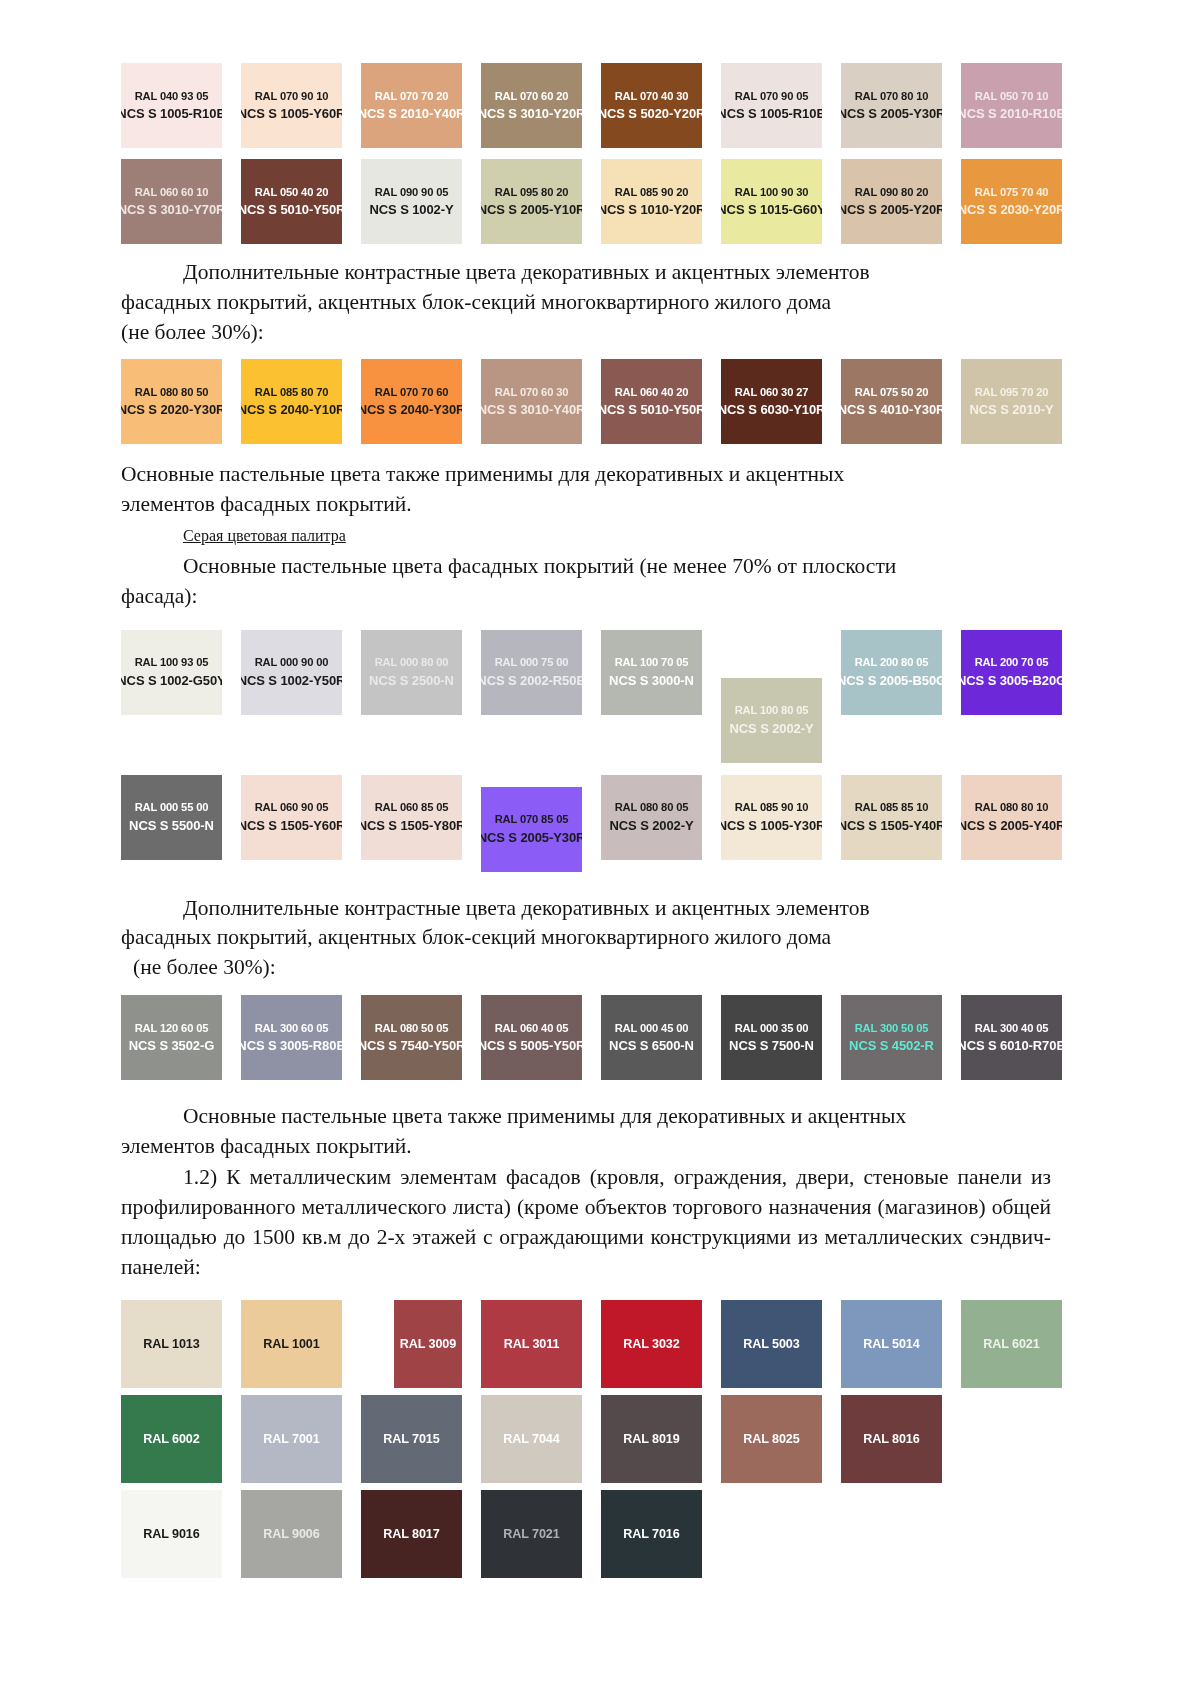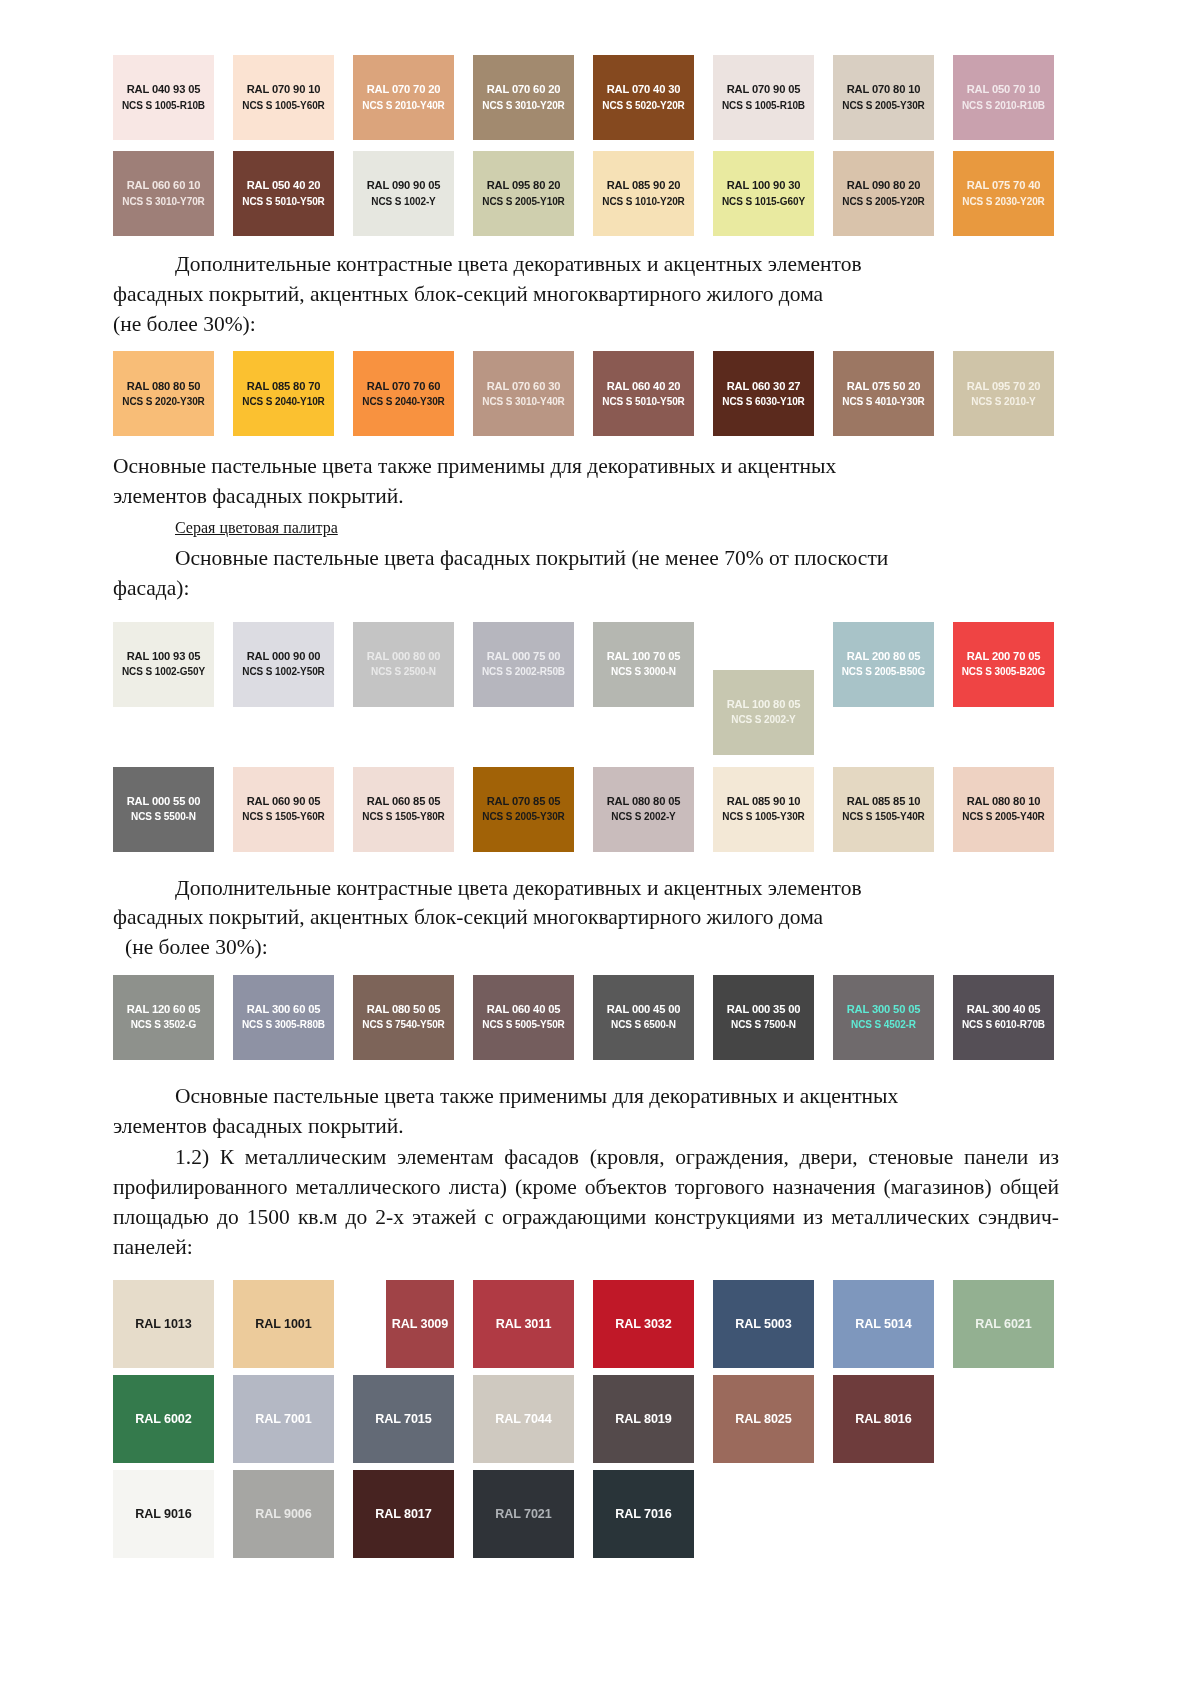--- a/index.html
+++ b/index.html
@@ -4,21 +4,21 @@
 <style>
   * { box-sizing: border-box; }
   html, body { margin:0; padding:0; }
   body {
     width:1200px; height:1697px;
     background:#ffffff;
     font-family:"Liberation Serif", serif;
     color:#0a0a0a;
     overflow:hidden;
   }
-  .page { position:relative; width:1200px; height:1697px; padding:8px; }
+  .page { position:relative; width:1200px; height:1697px; padding:16px; }
 
   
   .para {
     font-family:"Liberation Serif", serif;
     font-size:21.5px;
     line-height:1.385;
     color:#141414;
     margin:0;
     padding:0 150px 0 105px;
     text-align:left;
@@ -55,21 +55,21 @@
     overflow:hidden;
   }
   .swatch .ral {
     font-size:11.2px;
     font-weight:700;
     letter-spacing:-0.15px;
     white-space:nowrap;
     line-height:1;
   }
   .swatch .ncs {
-    font-size:10px;
+    font-size:13px;
     font-weight:700;
     letter-spacing:-0.1px;
     white-space:nowrap;
     line-height:1;
     text-align:right;
   }
 
   
   .grid-metal {
     display:grid;
@@ -248,40 +248,40 @@
         <span class="ncs">NCS S 3000-N</span>
       </div>
       <div class="swatch" style="background: rgb(199, 199, 176); color: rgb(243, 243, 234); margin-top: 48px;">
         <span class="ral">RAL 100 80 05</span>
         <span class="ncs">NCS S 2002-Y</span>
       </div>
       <div class="swatch" style="background: rgb(168, 195, 200); color: rgb(255, 255, 255);">
         <span class="ral">RAL 200 80 05</span>
         <span class="ncs">NCS S 2005-B50G</span>
       </div>
-      <div class="swatch" style="background: #ef4444; color: rgb(255, 255, 255);">
+      <div class="swatch" style="background: #6d28d9; color: rgb(255, 255, 255);">
         <span class="ral">RAL 200 70 05</span>
         <span class="ncs">NCS S 3005-B20G</span>
       </div>
     </div>
   <div style="height:12px"></div>
   <div class="grid" id="g-gp-1">
       <div class="swatch" style="background: rgb(108, 108, 108); color: rgb(255, 255, 255);">
         <span class="ral">RAL 000 55 00</span>
         <span class="ncs">NCS S 5500-N</span>
       </div>
       <div class="swatch" style="background: rgb(244, 222, 212); color: rgb(26, 26, 26);">
         <span class="ral">RAL 060 90 05</span>
         <span class="ncs">NCS S 1505-Y60R</span>
       </div>
       <div class="swatch" style="background: rgb(240, 221, 214); color: rgb(26, 26, 26);">
         <span class="ral">RAL 060 85 05</span>
         <span class="ncs">NCS S 1505-Y80R</span>
       </div>
-      <div class="swatch" style="background: #a16207; color: rgb(26, 26, 26);">
+      <div class="swatch" style="background: #8b5cf6; color: rgb(26, 26, 26); margin-top: 12px;">
         <span class="ral">RAL 070 85 05</span>
         <span class="ncs">NCS S 2005-Y30R</span>
       </div>
       <div class="swatch" style="background: rgb(201, 188, 188); color: rgb(26, 26, 26);">
         <span class="ral">RAL 080 80 05</span>
         <span class="ncs">NCS S 2002-Y</span>
       </div>
       <div class="swatch" style="background: rgb(243, 232, 214); color: rgb(26, 26, 26);">
         <span class="ral">RAL 085 90 10</span>
         <span class="ncs">NCS S 1005-Y30R</span>

